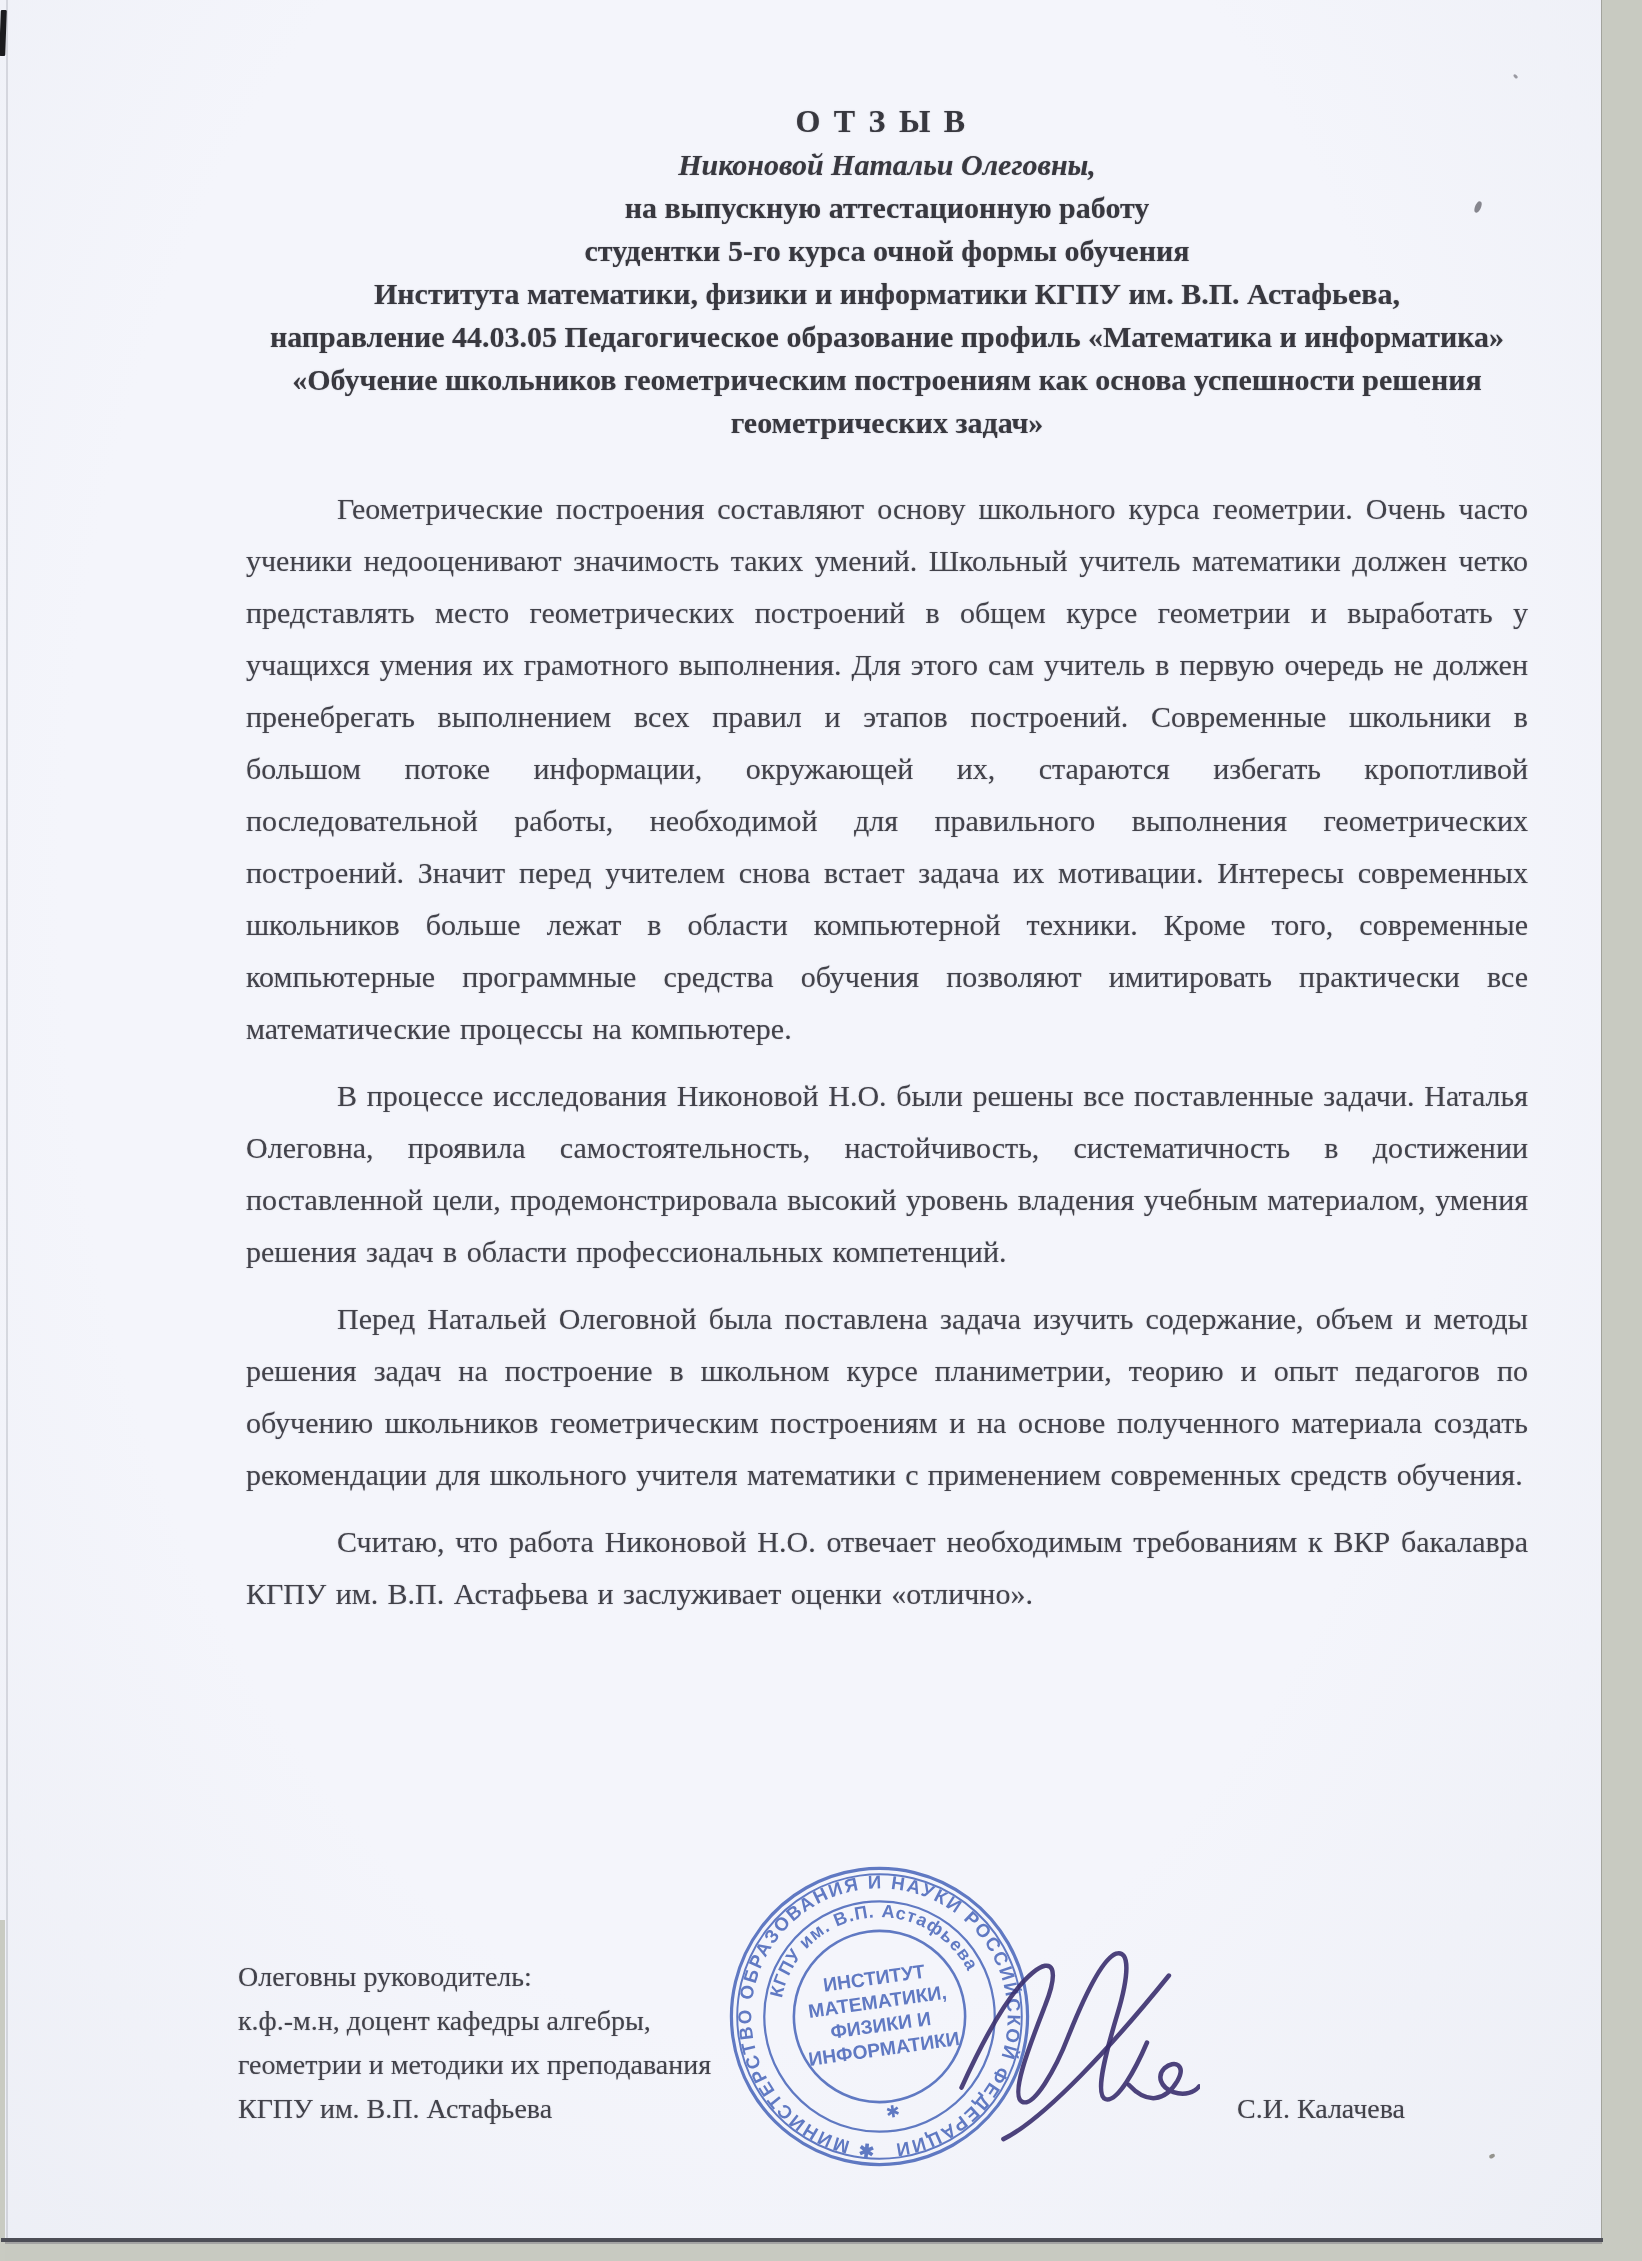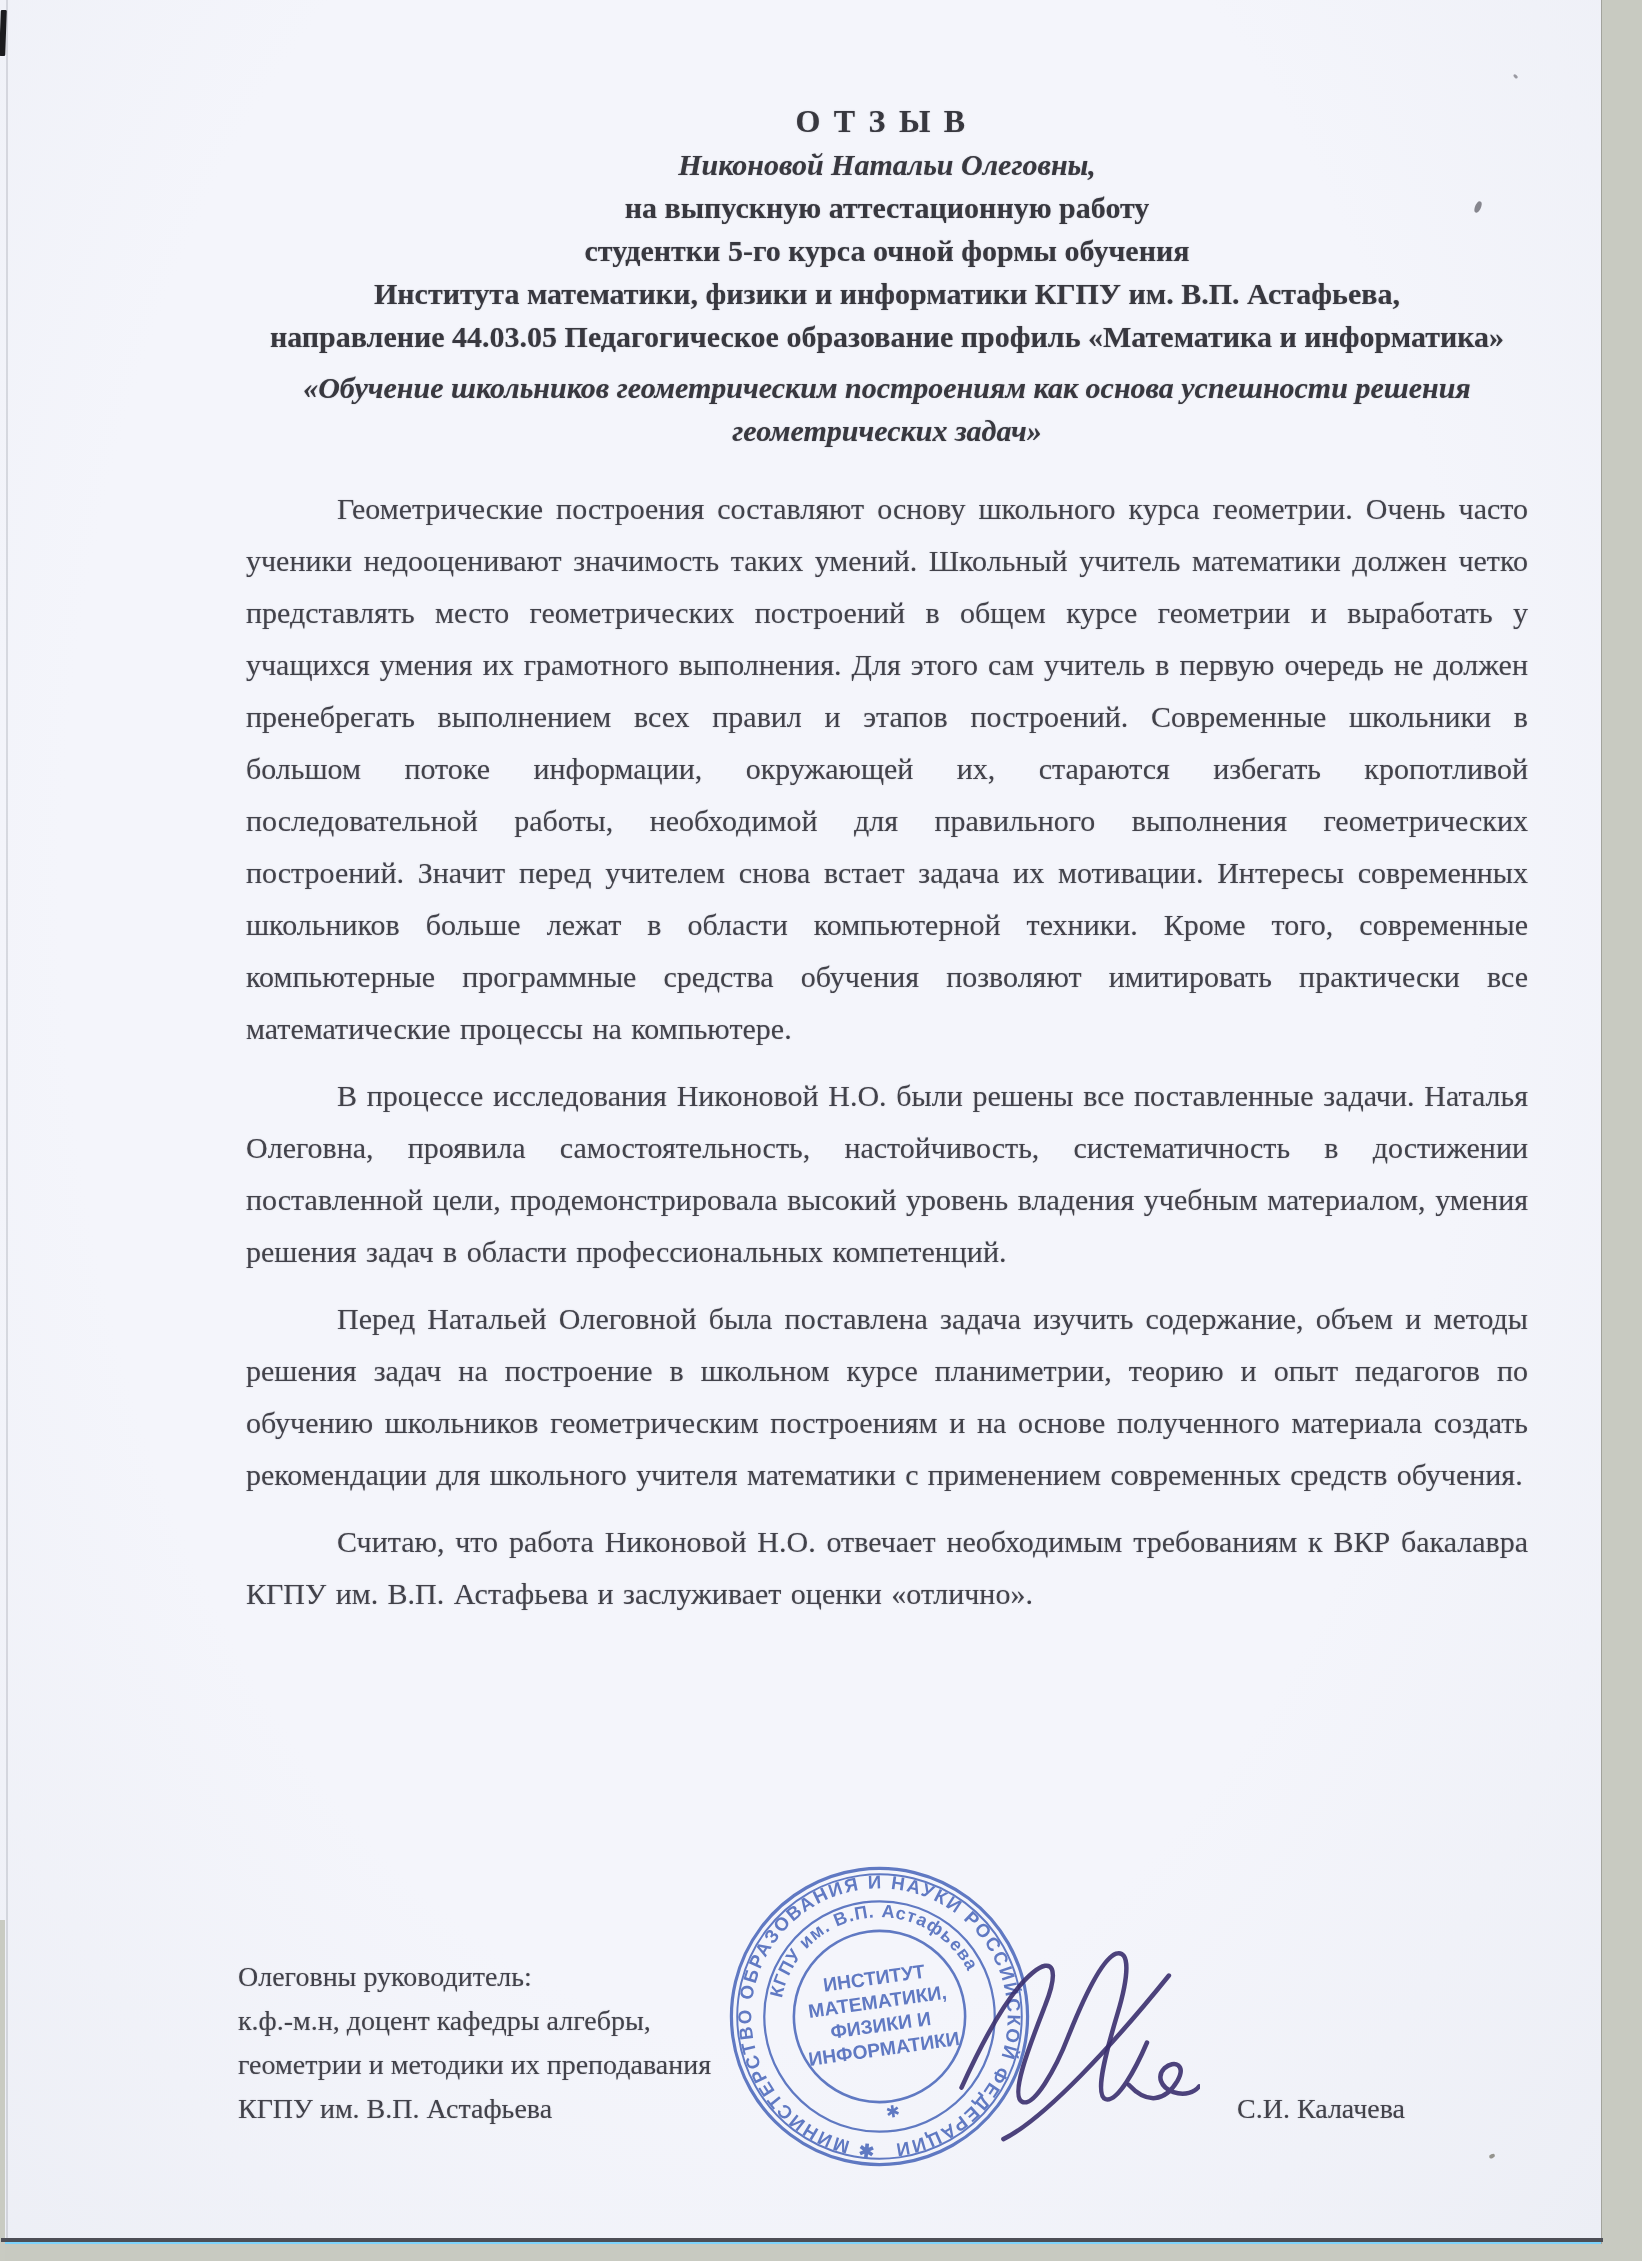--- a/index.html
+++ b/index.html
@@ -1,18 +1,18 @@
 <!DOCTYPE html>
 <html style="font-size:10.3px"><head>
 <meta charset="utf-8">
 <style>
   html,body{margin:0;padding:0;background:#888;}
   .canvas{
     position:relative;width:1643px;height:2261px;overflow:hidden;
-    background:#7dd3fc;
+    background:#a3a3a3;
     font-family:"Liberation Serif", serif;
   }
   .paper{
     position:absolute;left:0;top:0;width:1602px;height:2241px;
     background:radial-gradient(ellipse at 48% 40%, #f4f5fb 60%, #eceef5 100%);
   }
   
   .edge-right{position:absolute;right:0;top:0;width:41px;height:2261px;background:#c8cac1;border-left:1.9px solid #a2a39c;z-index:40;}
   .edge-bottom{position:absolute;left:0;top:2244px;width:1643px;height:17.4px;background:#c8cac1;z-index:40;}
   .edge-bottom-line{position:absolute;left:1.3px;top:2238px;width:1602px;height:3.9px;background:#4d4e56;z-index:41;}
@@ -23,21 +23,21 @@
   .speck3{position:absolute;left:1489px;top:2154px;width:6.4px;height:3.9px;background:#94948e;border-radius:50%;transform:rotate(-25deg);}
   .crease{position:absolute;left:6.4px;top:0;width:1.3px;height:2241px;background:rgba(140,142,155,.28);}
   
   .ink{color:#42424a;text-shadow:0 0 1.3px rgba(64,64,76,.38);}
   .header{
     position:absolute;left:231px;top:100px;width:1312px;
     text-align:center;line-height:43px;font-weight:bold;font-size:30px;
     color:#38383f;text-shadow:0 0 1.3px rgba(56,56,64,.4);
   }
   .doc-title{font-size:32px;letter-spacing:.42em;line-height:43px;}
-  .thesis-title{font-style:italic;margin:8px auto;max-width:1295px;}
+  .thesis-title{margin:0 auto;max-width:1295px;}
   .body-text{
     position:absolute;left:231px;top:468px;width:1312px;
     font-size:30px;line-height:52px;text-align:justify;text-justify:inter-word;
     hyphens:none;
   }
   .body-text p{margin:15px;text-indent:91px;word-spacing:1.9px;}
   .sig-block{
     position:absolute;left:238px;top:1955px;width:709px;
     font-size:28px;line-height:44px;white-space:nowrap;
   }

